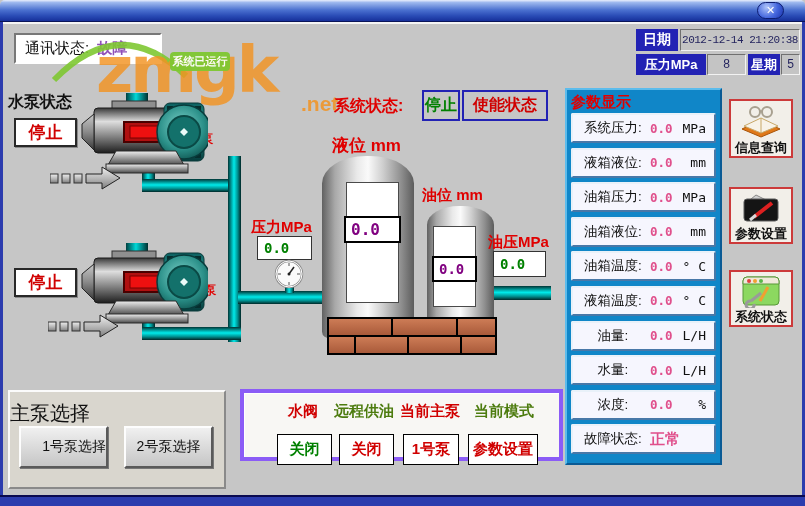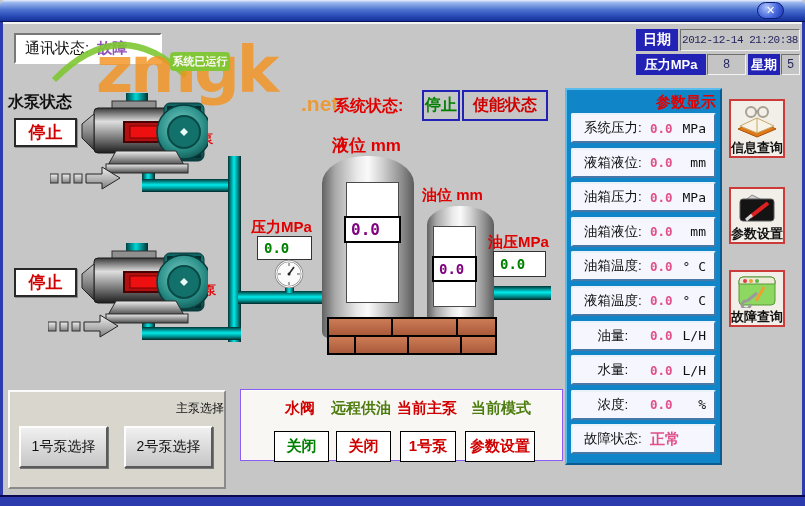--- a/index.html
+++ b/index.html
@@ -89,53 +89,53 @@
 
   
   .sys-box{border:2px solid #2222b4;display:flex;align-items:center;justify-content:center;
     font-weight:bold;font-size:16px;background:transparent;}
 
   
   .params-panel{
     left:565px;top:88px;width:157px;height:377px;background:#1086c8;
     border:2px solid;border-color:#5cbcec #0a5a94 #0a5a94 #5cbcec;padding:3px 4px 0 4px;
   }
-  .params-title{color:#e00000;font-weight:bold;font-size:15px;text-align:right;height:20px;}
+  .params-title{color:#e00000;font-weight:bold;font-size:15px;text-align:left;height:20px;}
   .param-row{
     height:30px;margin-bottom:4.6px;background:#f6f6fe;border-radius:2px;
     border:2px solid;border-color:#e9f1f9 #4878a8 #4878a8 #e9f1f9;
     box-sizing:border-box;display:flex;align-items:center;padding:0 8px 0 3px;font-size:13.5px;color:#101010;
   }
   .p-label{width:74px;white-space:nowrap;text-align:center;}
   .p-value{color:#e0508c;font-weight:bold;font-size:12.5px;font-family:"DejaVu Sans Mono","Liberation Mono",monospace;}
   .p-unit{margin-left:auto;font-size:13px;font-family:"DejaVu Sans Mono","Liberation Mono",monospace;}
   .p-value.big{font-size:15px;font-family:"Liberation Sans",sans-serif;}
 
   
   .nav-btn{
-    left:729px;width:56px;border:2px solid #cc3a3a;background:#f2efe9;
+    left:729px;width:64px;border:2px solid #cc3a3a;background:#f2efe9;
     display:flex;flex-direction:column;align-items:center;cursor:pointer;padding-top:2px;
   }
   .nav-label{font-size:13px;font-weight:bold;color:#111;line-height:17px;white-space:nowrap;}
 
   
   .select-panel{
     left:8px;top:390px;width:218px;height:99px;background:#d9d6ce;
     border:2px solid;border-color:#fbfbfb #8a8a8a #8a8a8a #fbfbfb;
   }
-  .select-title{text-align:right;font-size:12px;color:#111;margin-top:8px;}
+  .select-title{text-align:left;font-size:20px;color:#111;margin-top:8px;}
   .sel-btn{
     position:absolute;top:34px;width:85px;height:38px;
     background:linear-gradient(180deg,#f0f0f0,#c6c6c6);
     border:2px solid;border-color:#fdfdfd #5a5a5a #5a5a5a #fdfdfd;box-shadow:1px 1px 0 #777;
     font-size:14px;color:#111;display:flex;align-items:center;justify-content:center;cursor:pointer;white-space:nowrap;
   }
   .status-panel{
     left:240px;top:389px;width:323px;height:72px;background:#f8f7f4;
-    border:1px solid #8b5cf6;box-shadow:1px 1px 0 #fff inset;
+    border:4px solid #8b5cf6;box-shadow:1px 1px 0 #fff inset;
   }
   .sp-header{position:absolute;top:9px;font-size:15px;font-weight:bold;transform:translateX(-50%);white-space:nowrap;}
   .sp-box{position:absolute;top:41px;height:29px;background:#fff;border:1px solid #000;
     display:flex;align-items:center;justify-content:center;font-size:15px;font-weight:bold;white-space:nowrap;}
   .c-red{color:#d00000;} .c-green{color:#008000;} .c-black{color:#4d7c0f;}
 </style>
 </head>
 <body>
 
 <svg width="0" height="0" style="position:absolute">
@@ -416,26 +416,26 @@
   <div class="abs nav-btn" style="top:270px;height:57px;">
     <svg width="46" height="34" viewBox="0 0 46 34">
       <rect x="5" y="3" width="36" height="28" rx="4" fill="#8cd860" stroke="#589838"></rect>
       <path d="M5 10 h36 v-3 a4 4 0 0 0 -4 -4 h-28 a4 4 0 0 0 -4 4 z" fill="#efe9da" stroke="#589838"></path>
       <circle cx="11" cy="7" r="2" fill="#e04040"></circle>
         <circle cx="17" cy="7" r="2" fill="#f0a030"></circle>
         <circle cx="23" cy="7" r="2" fill="#58b848"></circle>
       <line x1="30" y1="13" x2="22" y2="27" stroke="#f0a030" stroke-width="3"></line>
       <path d="M13 27 l10 -8 m-10 8 a4 4 0 1 0 3 3" fill="none" stroke="#9a9a9a" stroke-width="3"></path>
     </svg>
-    <div class="nav-label">故障查询</div>
+    <div class="nav-label">系统状态</div>
   </div>
 
   <div class="abs select-panel">
     <div class="select-title">主泵选择</div>
-    <div class="sel-btn" style="left:9px;">
+    <div class="sel-btn" style="left:9px;justify-content:flex-end;">
       <span>1号泵选择</span>
     </div>
     <div class="sel-btn" style="left:114px;">
       <span>2号泵选择</span>
     </div>
   </div>
 
   <div class="abs status-panel">
     <div class="sp-header c-red" style="left:59px;">水阀</div>
     <div class="sp-header c-black" style="left:120px;">远程供油</div>

